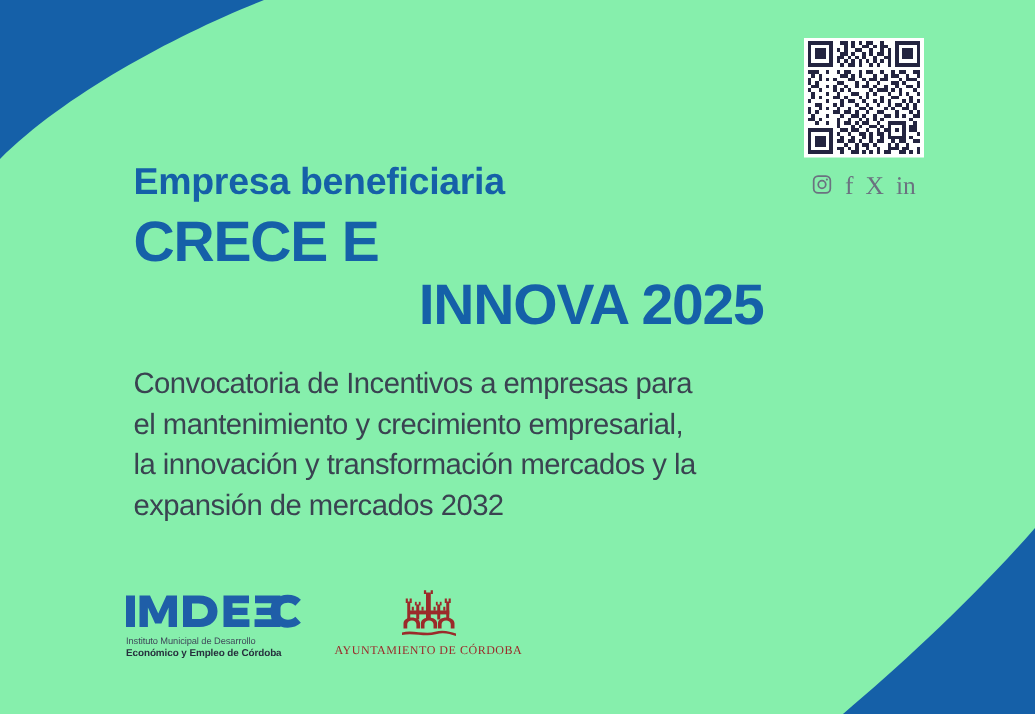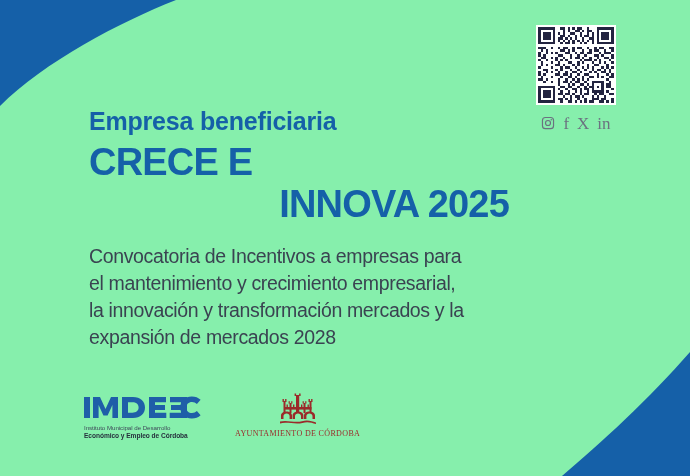--- a/index.html
+++ b/index.html
@@ -108,21 +108,21 @@
     display: block;
   }
 
   
   .logos {
     position: absolute;
     left: 84px;
     top: 392px;
     display: flex;
     align-items: flex-start;
-    gap: 34px;
+    gap: 22px;
   }
   .imdeec {
     display: block;
     padding-top: 2px;
   }
   .imdeec-mark {
     display: block;
   }
   .imdeec-sub {
     margin-top: 3px;
@@ -170,21 +170,21 @@
   <div class="text-block">
     <p class="eyebrow">Empresa beneficiaria</p>
     <p class="headline">CRECE E</p>
     <p class="headline headline-2">INNOVA 2025</p>
   </div>
 
   <div class="body-copy">
     <div>Convocatoria de Incentivos a empresas para</div>
     <div>el mantenimiento y crecimiento empresarial,</div>
     <div>la innovación y transformación mercados y la</div>
-    <div>expansión de mercados 2028</div>
+    <div>expansión de mercados 2032</div>
   </div>
 
   <div class="qr-wrap">
     <svg class="qr-code" viewBox="0 0 33 33" shape-rendering="crispEdges">
       <rect width="33" height="33" fill="#ffffff"></rect>
       <g fill="#232440">
 
         <rect x="1" y="1" width="7" height="1"></rect>
         <rect x="1" y="7" width="7" height="1"></rect>
         <rect x="1" y="1" width="1" height="7"></rect>

